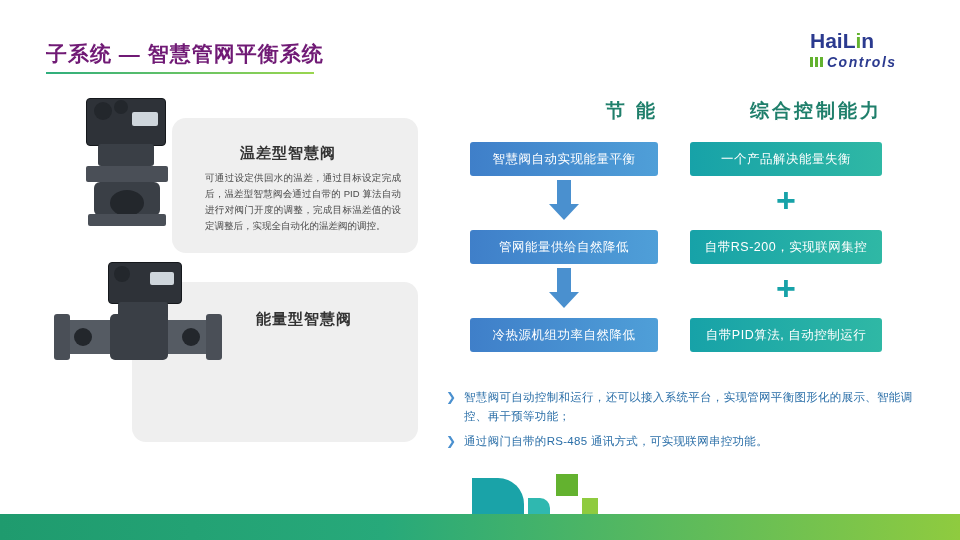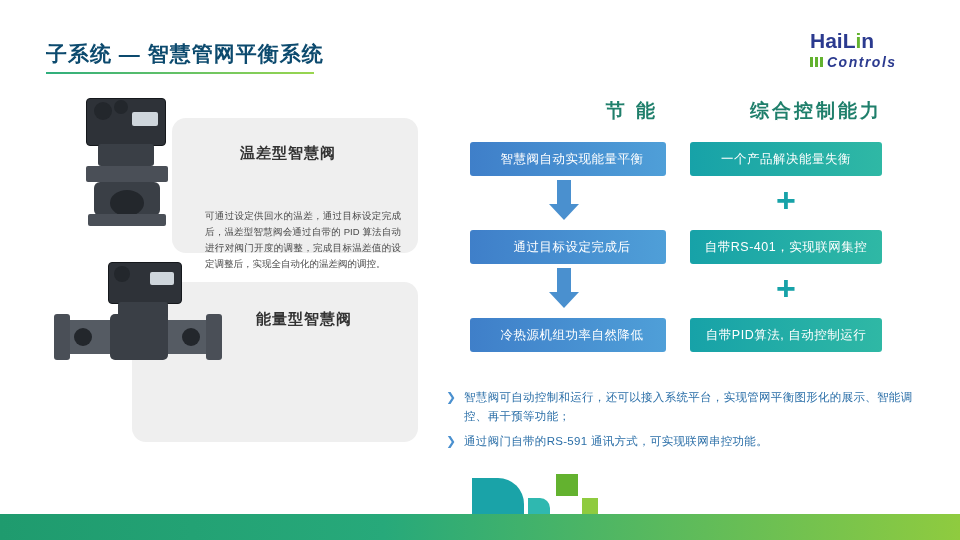--- a/index.html
+++ b/index.html
@@ -22,21 +22,21 @@
     overflow: hidden;
   }
 
   
   .title {
     position: absolute;
     left: 46px;
     top: 40px;
     font-size: 21px;
     font-weight: bold;
-    color: #0c4a6e;
+    color: #701a75;
     letter-spacing: 1px;
     white-space: nowrap;
   }
   .title-underline {
     position: absolute;
     left: 46px;
     top: 72px;
     width: 268px;
     height: 2px;
     background: linear-gradient(to right, #2fae7d, #9ad64f);
@@ -103,21 +103,20 @@
   }
   .card1-title { left: 240px; top: 144px; }
   .card2-title { left: 256px; top: 310px; }
 
   .card-body {
     position: absolute;
     font-size: 9.5px;
     color: #4a4a4a;
     line-height: 16px;
     text-align: justify;
-    margin-top: 38px;
   }
   .card1-body { left: 205px; top: 170px; width: 196px; }
   .card2-body { left: 205px; top: 336px; width: 196px; }
 
   
   .valve {
     position: absolute;
   }
   .valve1 { left: 72px; top: 98px; width: 138px; height: 130px; }
   .valve2 { left: 52px; top: 262px; width: 170px; height: 120px; }
@@ -173,21 +172,20 @@
     text-align: center;
     font-size: 12.5px;
     color: #ffffff;
     border-radius: 3px;
     letter-spacing: 0.5px;
   }
   .pill-blue {
     background: linear-gradient(to right, #3f7fc9, #4f9fd8);
     width: 188px;
     left: 470px;
-    padding-left: 8px;
   }
   .pill-teal {
     background: linear-gradient(to right, #17a2a8, #2fb8a5);
     width: 192px;
     left: 690px;
   }
   .p1 { top: 142px; }
   .p2 { top: 230px; }
   .p3 { top: 318px; }
 
@@ -352,42 +350,42 @@
     <div class="v-dark" style="left:130px; top:66px; width:18px; height:18px;"></div>
   </div>
   <div class="card-title card2-title">能量型智慧阀</div>
 
   <div class="col-head col-head-1">节 能</div>
   <div class="pill pill-blue p1">智慧阀自动实现能量平衡</div>
   <div class="arrow-down a1">
     <div class="stem"></div>
       <div class="head"></div>
   </div>
-  <div class="pill pill-blue p2">通过目标设定完成后</div>
+  <div class="pill pill-blue p2">管网能量供给自然降低</div>
   <div class="arrow-down a2">
     <div class="stem"></div>
       <div class="head"></div>
   </div>
   <div class="pill pill-blue p3">冷热源机组功率自然降低</div>
 
   <div class="col-head col-head-2">综合控制能力</div>
   <div class="pill pill-teal p1">一个产品解决能量失衡</div>
   <div class="plus pl1">+</div>
-  <div class="pill pill-teal p2">自带RS-401，实现联网集控</div>
+  <div class="pill pill-teal p2">自带RS-200，实现联网集控</div>
   <div class="plus pl2">+</div>
   <div class="pill pill-teal p3">自带PID算法, 自动控制运行</div>
 
   <div class="bullet-list">
     <div class="bullet">
       <span class="bullet-mark">❯</span>
       <span class="bullet-text">智慧阀可自动控制和运行，还可以接入系统平台，实现管网平衡图形化的展示、智能调控、再干预等功能；</span>
     </div>
     <div class="bullet">
       <span class="bullet-mark">❯</span>
-      <span class="bullet-text">通过阀门自带的RS-591 通讯方式，可实现联网串控功能。</span>
+      <span class="bullet-text">通过阀门自带的RS-485 通讯方式，可实现联网串控功能。</span>
     </div>
   </div>
 
   <div class="deco deco-teal-big"></div>
   <div class="deco deco-teal-small"></div>
   <div class="deco deco-green-sq"></div>
   <div class="deco deco-green-sq2"></div>
   <div class="bottom-bar"></div>
 
 </div>

